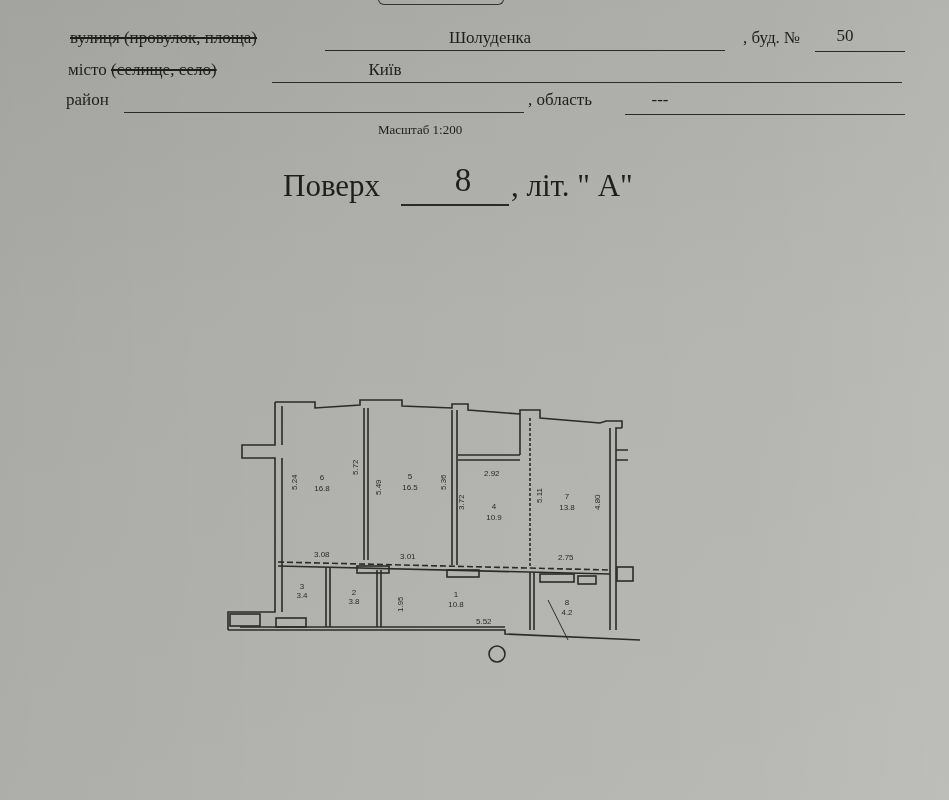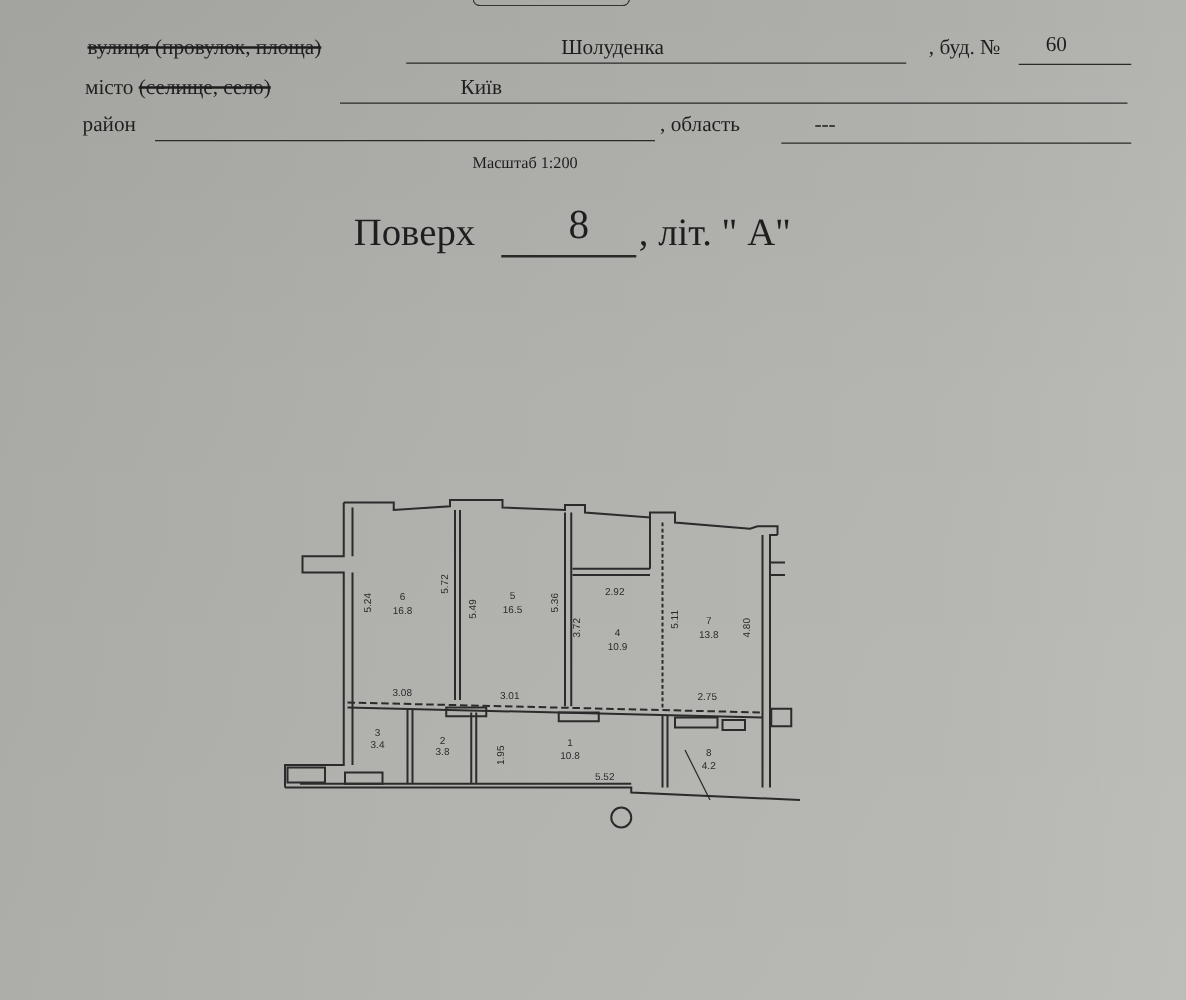--- a/index.html
+++ b/index.html
@@ -36,21 +36,21 @@
 
 <div class="sheen"></div>
 <div class="top-stamp"></div>
 
 <div class="row" style="top:28px;width:874px;height:26px;">
   <span class="lbl strike" style="left:70px;">вулиця (провулок, площа)</span>
   <div class="uline" style="left:325px;top:22px;width:400px;"></div>
   <span class="val" style="left:360px;width:260px;">Шолуденка</span>
   <span class="lbl" style="left:727px;margin-left:16px;">, буд. №</span>
   <div class="uline" style="left:815px;top:23px;width:90px;"></div>
-  <span class="val" style="left:815px;width:60px;top:-2px;">60</span>
+  <span class="val" style="left:815px;width:60px;top:-2px;">50</span>
 </div>
 
 <div class="row" style="top:60px;width:949px;height:26px;">
   <span class="lbl" style="left:68px;">
     <span>місто</span>
     <span class="strike">(селище, село)</span>
   </span>
   <div class="uline" style="left:272px;top:22px;width:630px;"></div>
   <span class="val" style="left:330px;width:110px;font-family:Liberation Serif, serif;">Київ</span>
 </div>

